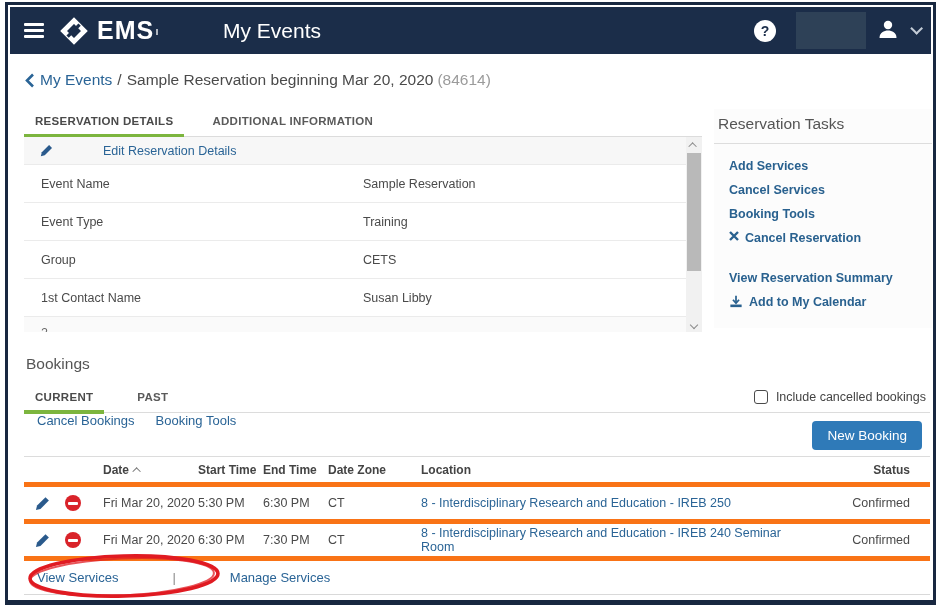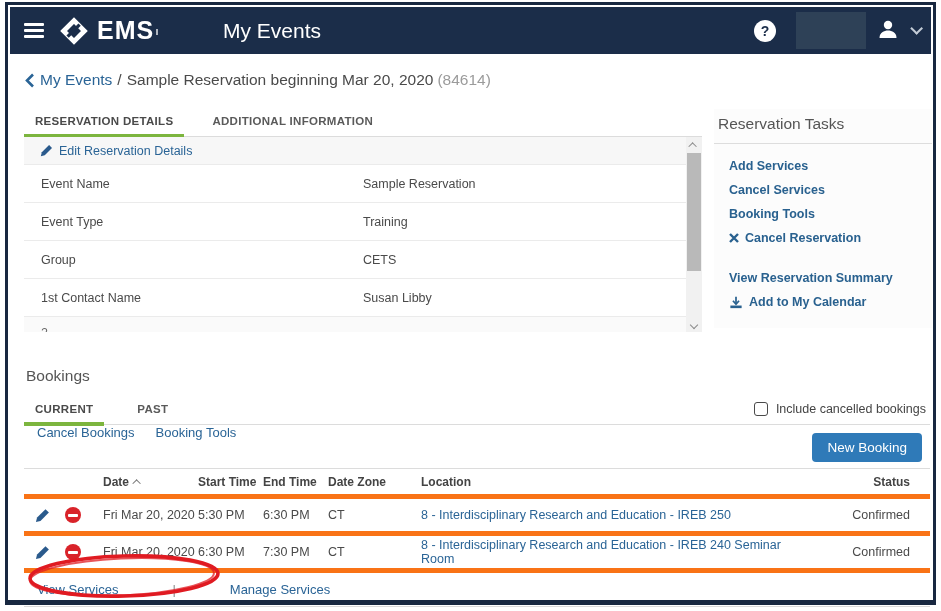--- a/index.html
+++ b/index.html
@@ -29,45 +29,45 @@
   .crumb-id { color:#9b9b9b; margin-left:4px; }
 
   
   .left-panel { position:absolute; left:16px; top:104px; width:678px; }
   .tabs { display:flex; border-bottom:1px solid #dcdcdc; }
   .tab { position:relative; font-size:11.5px; font-weight:700; color:#4a4a4a; letter-spacing:.3px; padding:6px 11px 9px; cursor:pointer; }
   .tab.inactive { color:#5a5a5a; font-weight:600; }
   .tab.active::after { content:""; position:absolute; left:0; right:0; bottom:-2px; height:4px; background:#7cb53e; }
   .panel-body { position:relative; }
   .edit-row { height:28px; background:#f7f7f7; display:flex; align-items:center; padding-left:16px; border-bottom:1px solid #ebebeb; }
-  .edit-link { color:#2a6496; font-size:12.5px; cursor:pointer; display:flex; align-items:center; }
+  .edit-link { color:#2a6496; font-size:12.5px; cursor:pointer; display:flex; align-items:center;gap:44px; }
   .edit-link svg { margin-right:6px; }
   .drow { display:flex; align-items:center; height:38px; border-bottom:1px solid #ebebeb; padding-left:17px; font-size:12.5px; color:#4a4a4a; }
   .dlabel { width:322px; }
   .dvalue { flex:1; }
   .partial-row { height:15px; background:#fafafa; overflow:hidden; padding-left:17px; font-size:12.5px; color:#6a6a6a; }
   .partial-row span { display:inline-block; transform:translateY(9px); }
   .scrollbar { position:absolute; top:0; right:0; width:16px; height:100%; background:#f1f1f1; }
   .sb-btn { position:absolute; left:0; width:16px; height:15px; display:flex; align-items:center; justify-content:center; }
   .sb-up { top:0; } .sb-down { bottom:0; }
   .sb-car { width:6px; height:6px; border-right:1.5px solid #8a8a8a; border-bottom:1.5px solid #8a8a8a; }
   .sb-up .sb-car { transform:rotate(-135deg) translateY(-2px); }
   .sb-down .sb-car { transform:rotate(45deg); }
   .sb-thumb { position:absolute; left:1px; top:16px; width:14px; height:118px; background:#b9b9b9; }
 
   
   .tasks { position:absolute; left:706px; top:104px; width:218px; background:#fcfcfc; padding-bottom:14px; }
   .tasks-title { font-size:15.5px; color:#555; padding:6px 0 10px 4px; }
   .tasks-divider { border-top:1px solid #ddd; margin-bottom:10px; }
-  .task-link { color:#29618f; font-size:12.5px; font-weight:700; padding:5px 0 5px 15px; cursor:pointer; display:flex; align-items:center; }
+  .task-link { color:#29618f; font-size:12.5px; font-weight:700; padding:5px 0 5px 15px; cursor:pointer; display:flex; align-items:flex-start; }
   .task-link svg, .task-link .gly { margin-right:6px; }
   .task-gap { height:16px; }
 
   
-  .bookings { position:absolute; left:16px; top:356px; width:906px; }
+  .bookings { position:absolute; left:16px; top:344px; width:906px; }
   .bookings-title { font-size:15.5px; color:#555; margin:6px 0 12px 2px; }
   .btabs-row { position:relative; display:flex; align-items:flex-end; border-bottom:1px solid #dcdcdc; }
   .include-box { position:absolute; right:4px; bottom:8px; display:flex; align-items:center; font-size:12.5px; color:#444; }
   .checkbox { width:14px; height:14px; border:1.6px solid #4a4a4a; border-radius:3px; background:#fff; margin-right:8px; cursor:pointer; }
   .actions-row { position:relative; height:44px; display:flex; align-items:flex-start; border-bottom:1px solid #dcdcdc; }
   .action-link { color:#2a6496; font-size:13px; cursor:pointer; margin-left:13px; }
   .action-link + .action-link { margin-left:21px; }
   .new-booking { position:absolute; right:8px; top:8px; background:#2f7ab8; color:#fff; font-size:13.5px; border:none; border-radius:4px; padding:7px 15px; cursor:pointer; }
   .brow { display:flex; align-items:center; height:37px; border-bottom:5px solid #f97316; font-size:12.5px; color:#4a4a4a; }
   .brow.header { font-weight:700; font-size:12px; color:#444; height:30px; }

